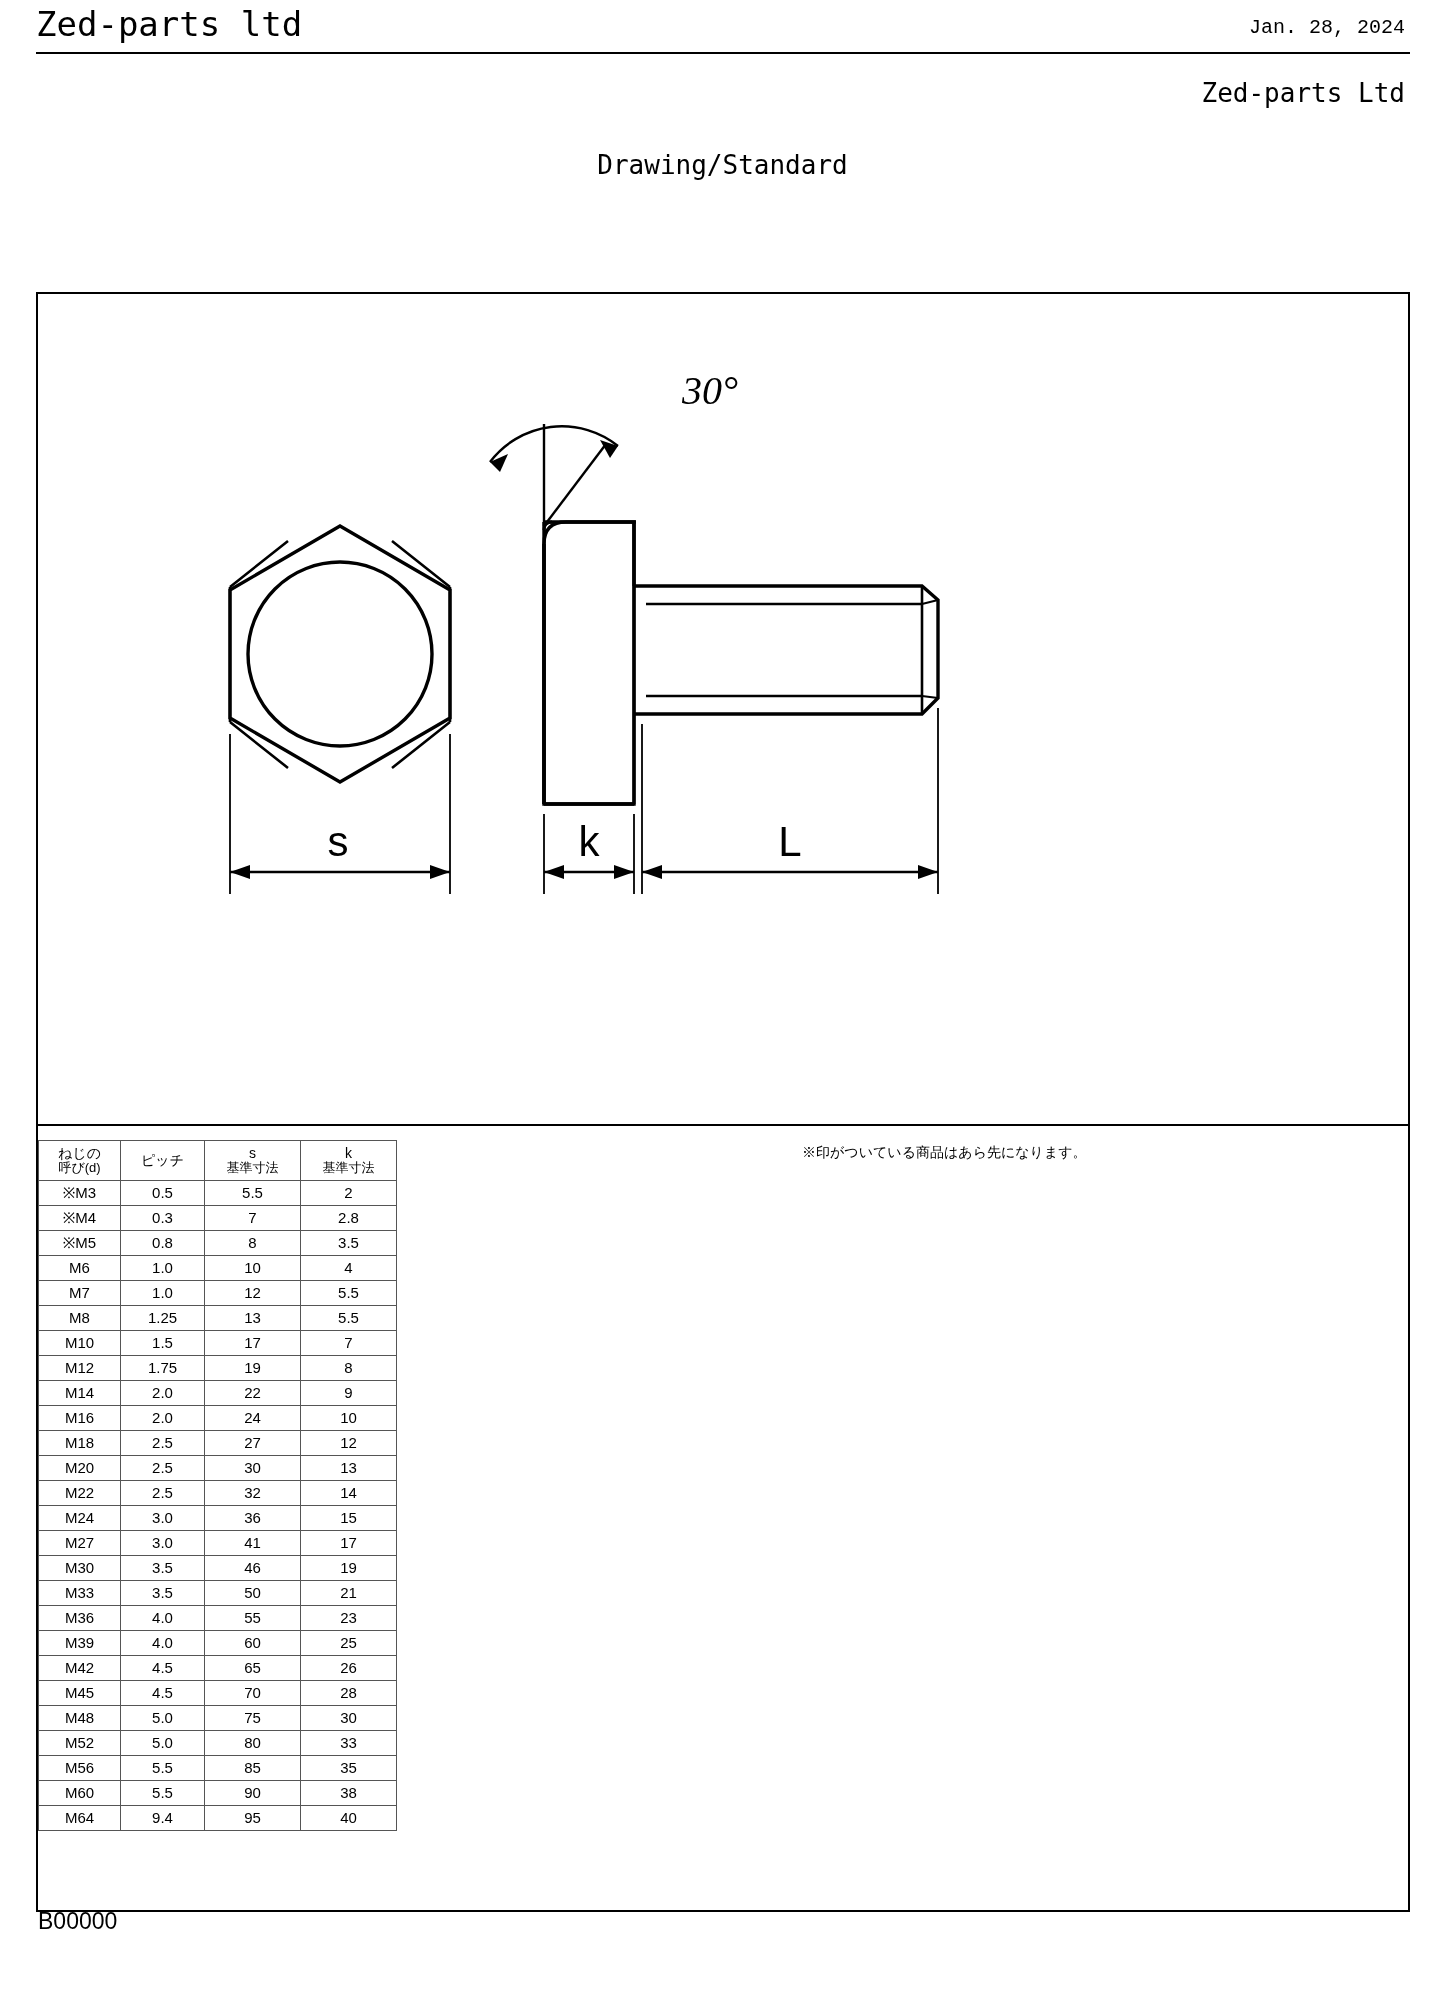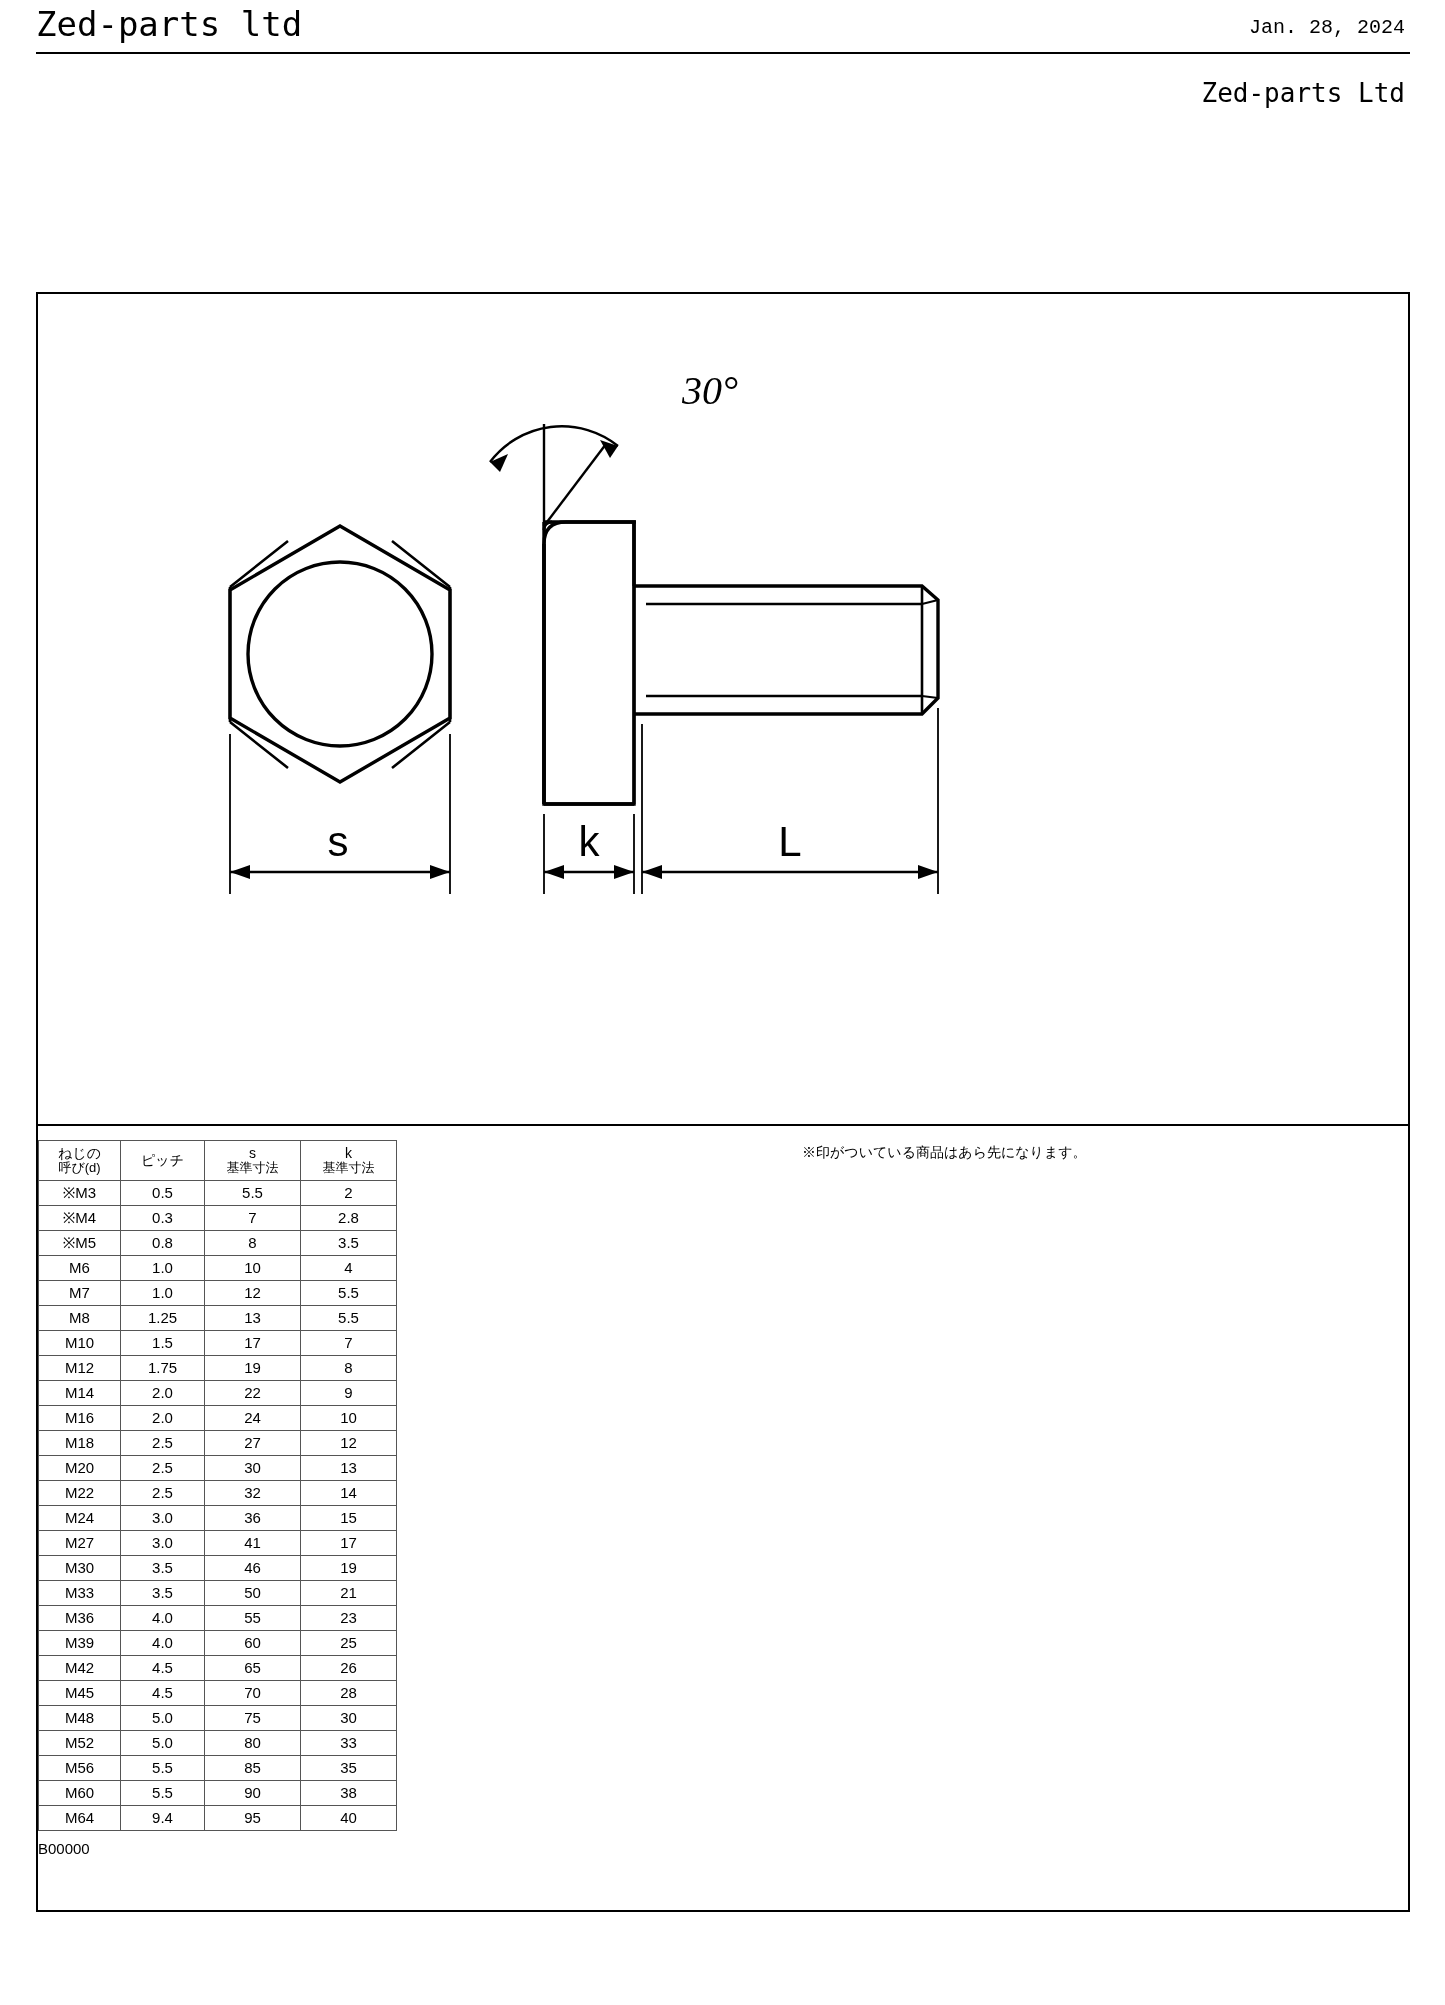--- a/index.html
+++ b/index.html
@@ -144,37 +144,38 @@
     font-size: 14px;
     margin-top: 4px;
     align-self: flex-start;
     margin-left: 405px;
   }
 
   
   .footer-code {
     position: absolute;
     left: 38px;
-    top: 1840px;
+    top: 1908px;
     font-family: "Liberation Sans", sans-serif;
-    font-size: 15px;
+    font-size: 23px;
   }
 </style>
 </head>
 <body>
 
 <div class="page-header">
   <div class="header-left">Zed-parts ltd</div>
   <div class="header-right">Jan. 28, 2024</div>
   <div class="header-rule"></div>
 </div>
 
 <div class="company-line">Zed-parts Ltd</div>
 
 <div class="doc-title">
+  <div class="line1">Drawing/Standard</div>
 </div>
 
 <div class="frame">
 
   <div class="drawing">
     <svg width="100%" height="830" viewBox="0 0 1370 830" xmlns="http://www.w3.org/2000/svg">
       <g fill="none" stroke="#000" stroke-width="3.2" stroke-linejoin="miter" stroke-linecap="butt">
 
         <path d="M 192 293 L 192 428 M 412 293 L 412 428" stroke-width="2.6"></path>
         <path d="M 192 293 L 250 247 M 412 293 L 354 247" stroke-width="2.6"></path>

